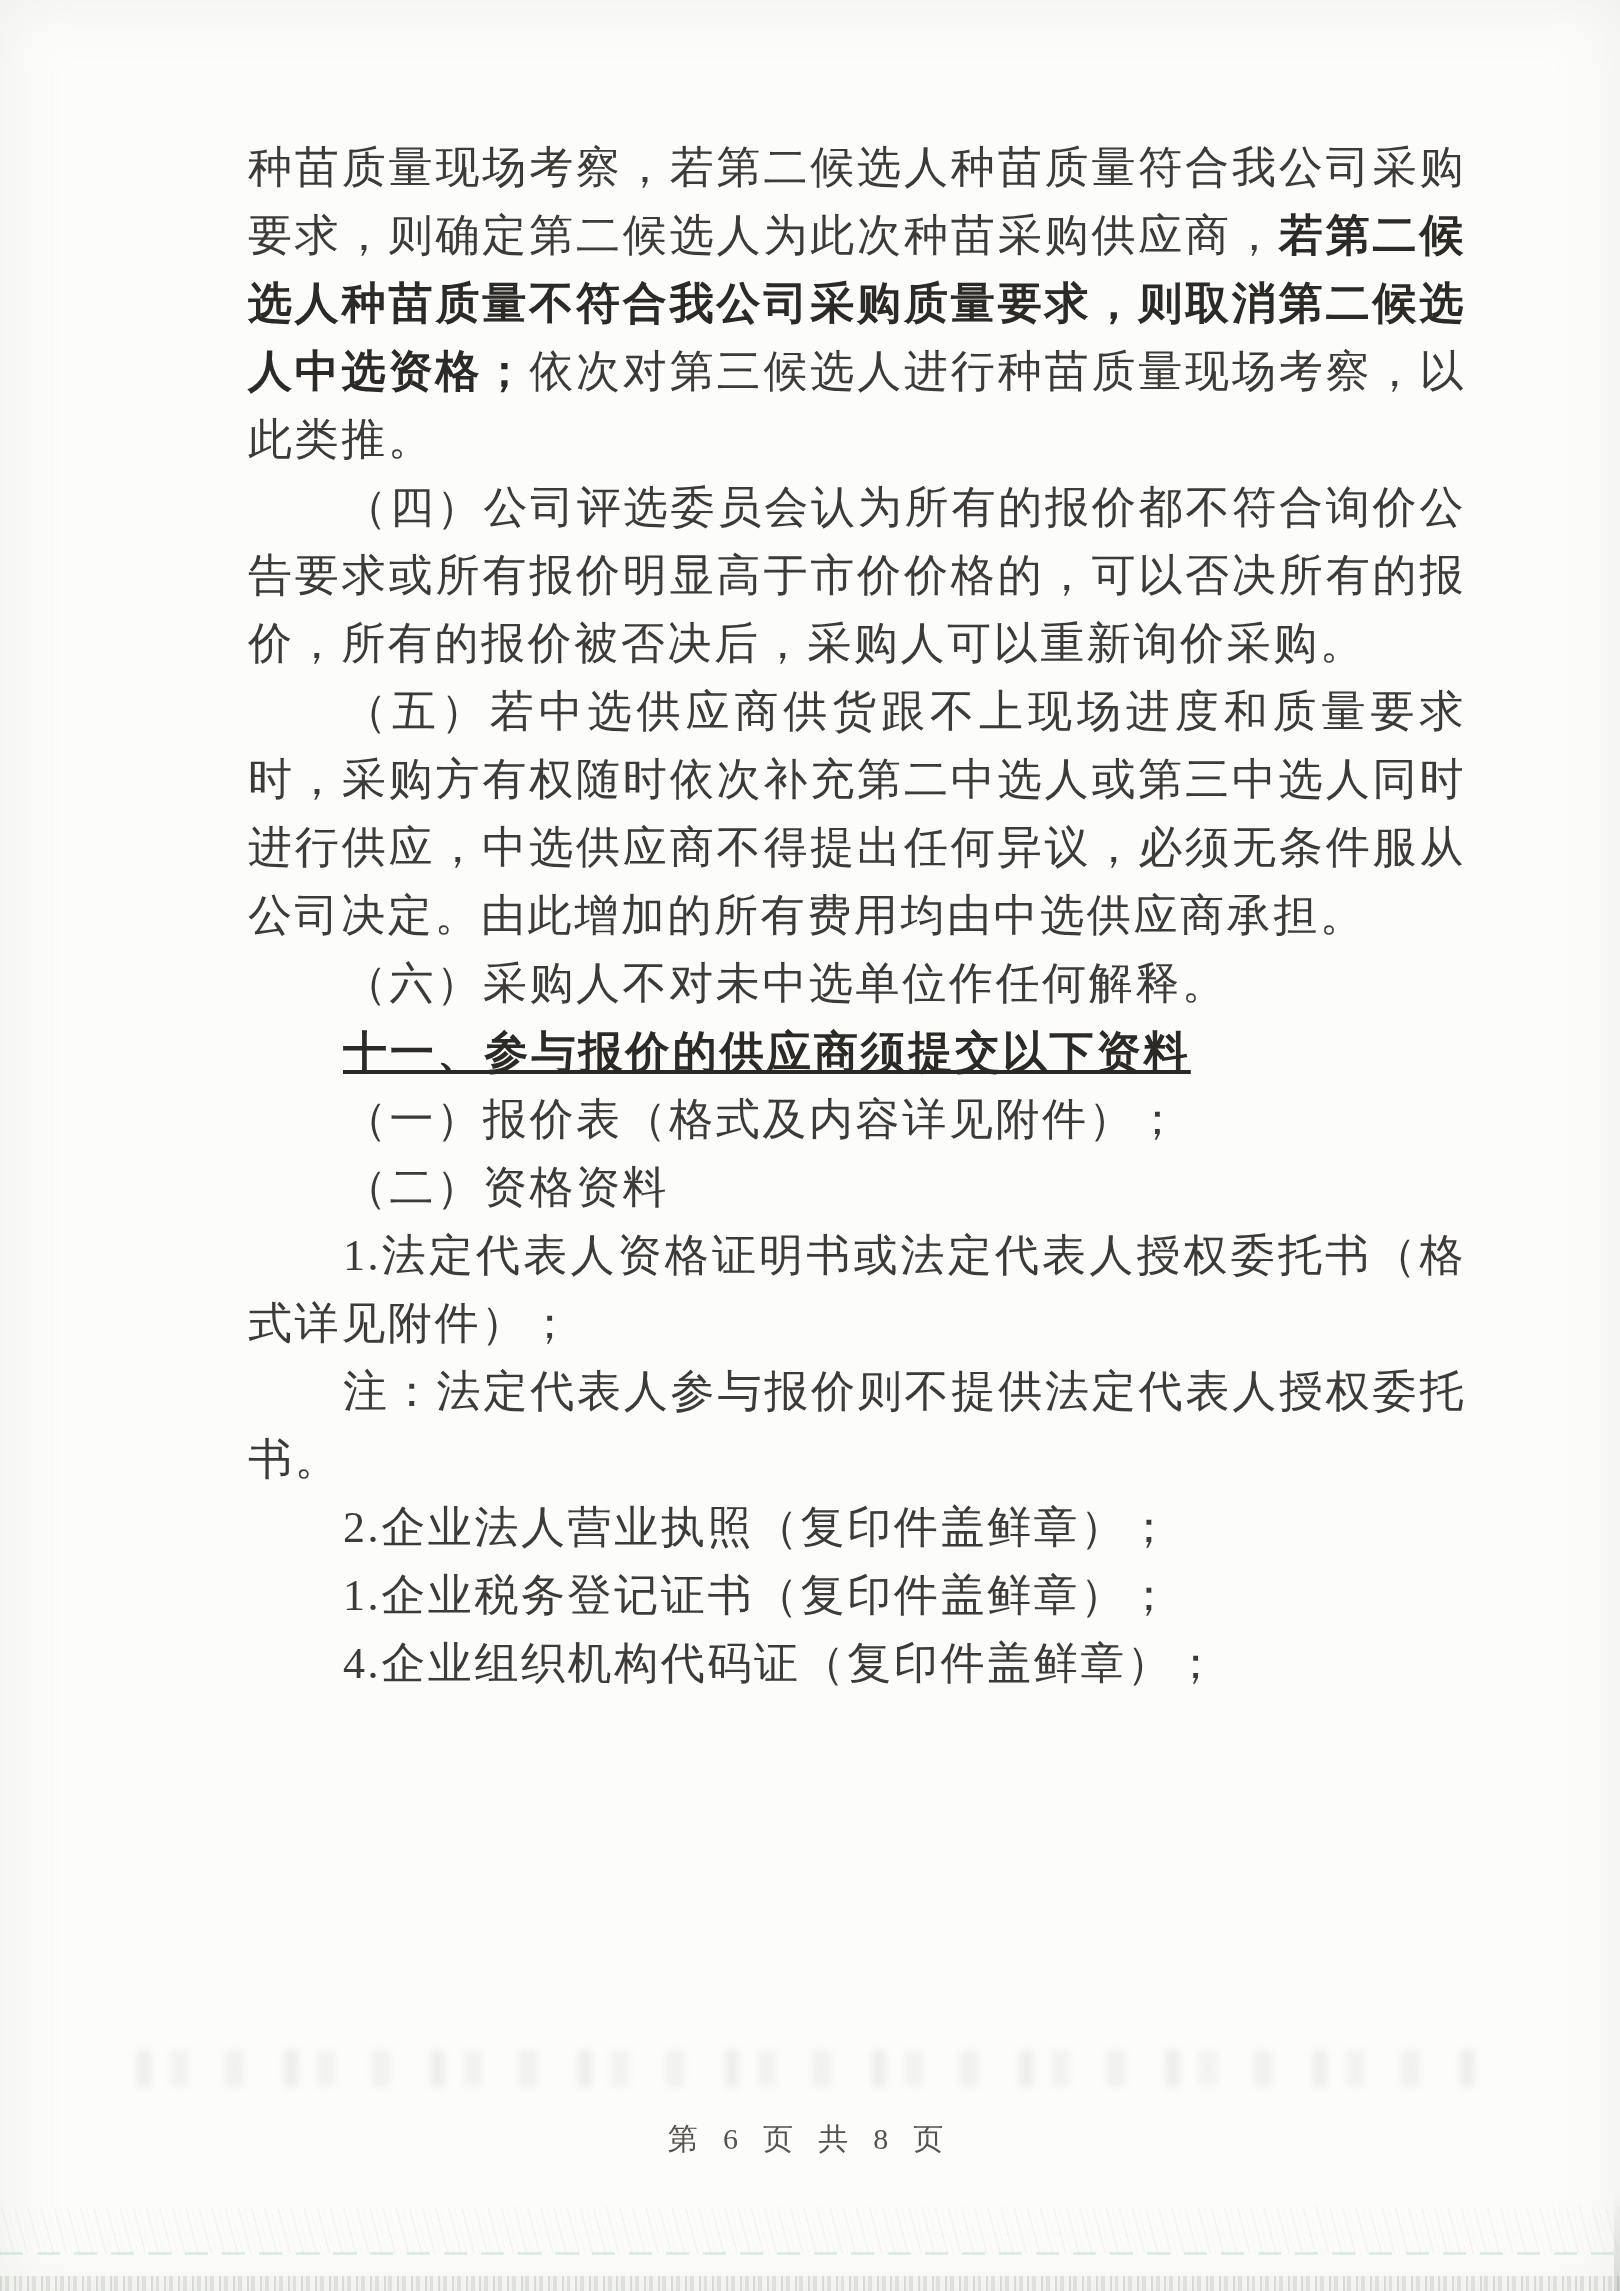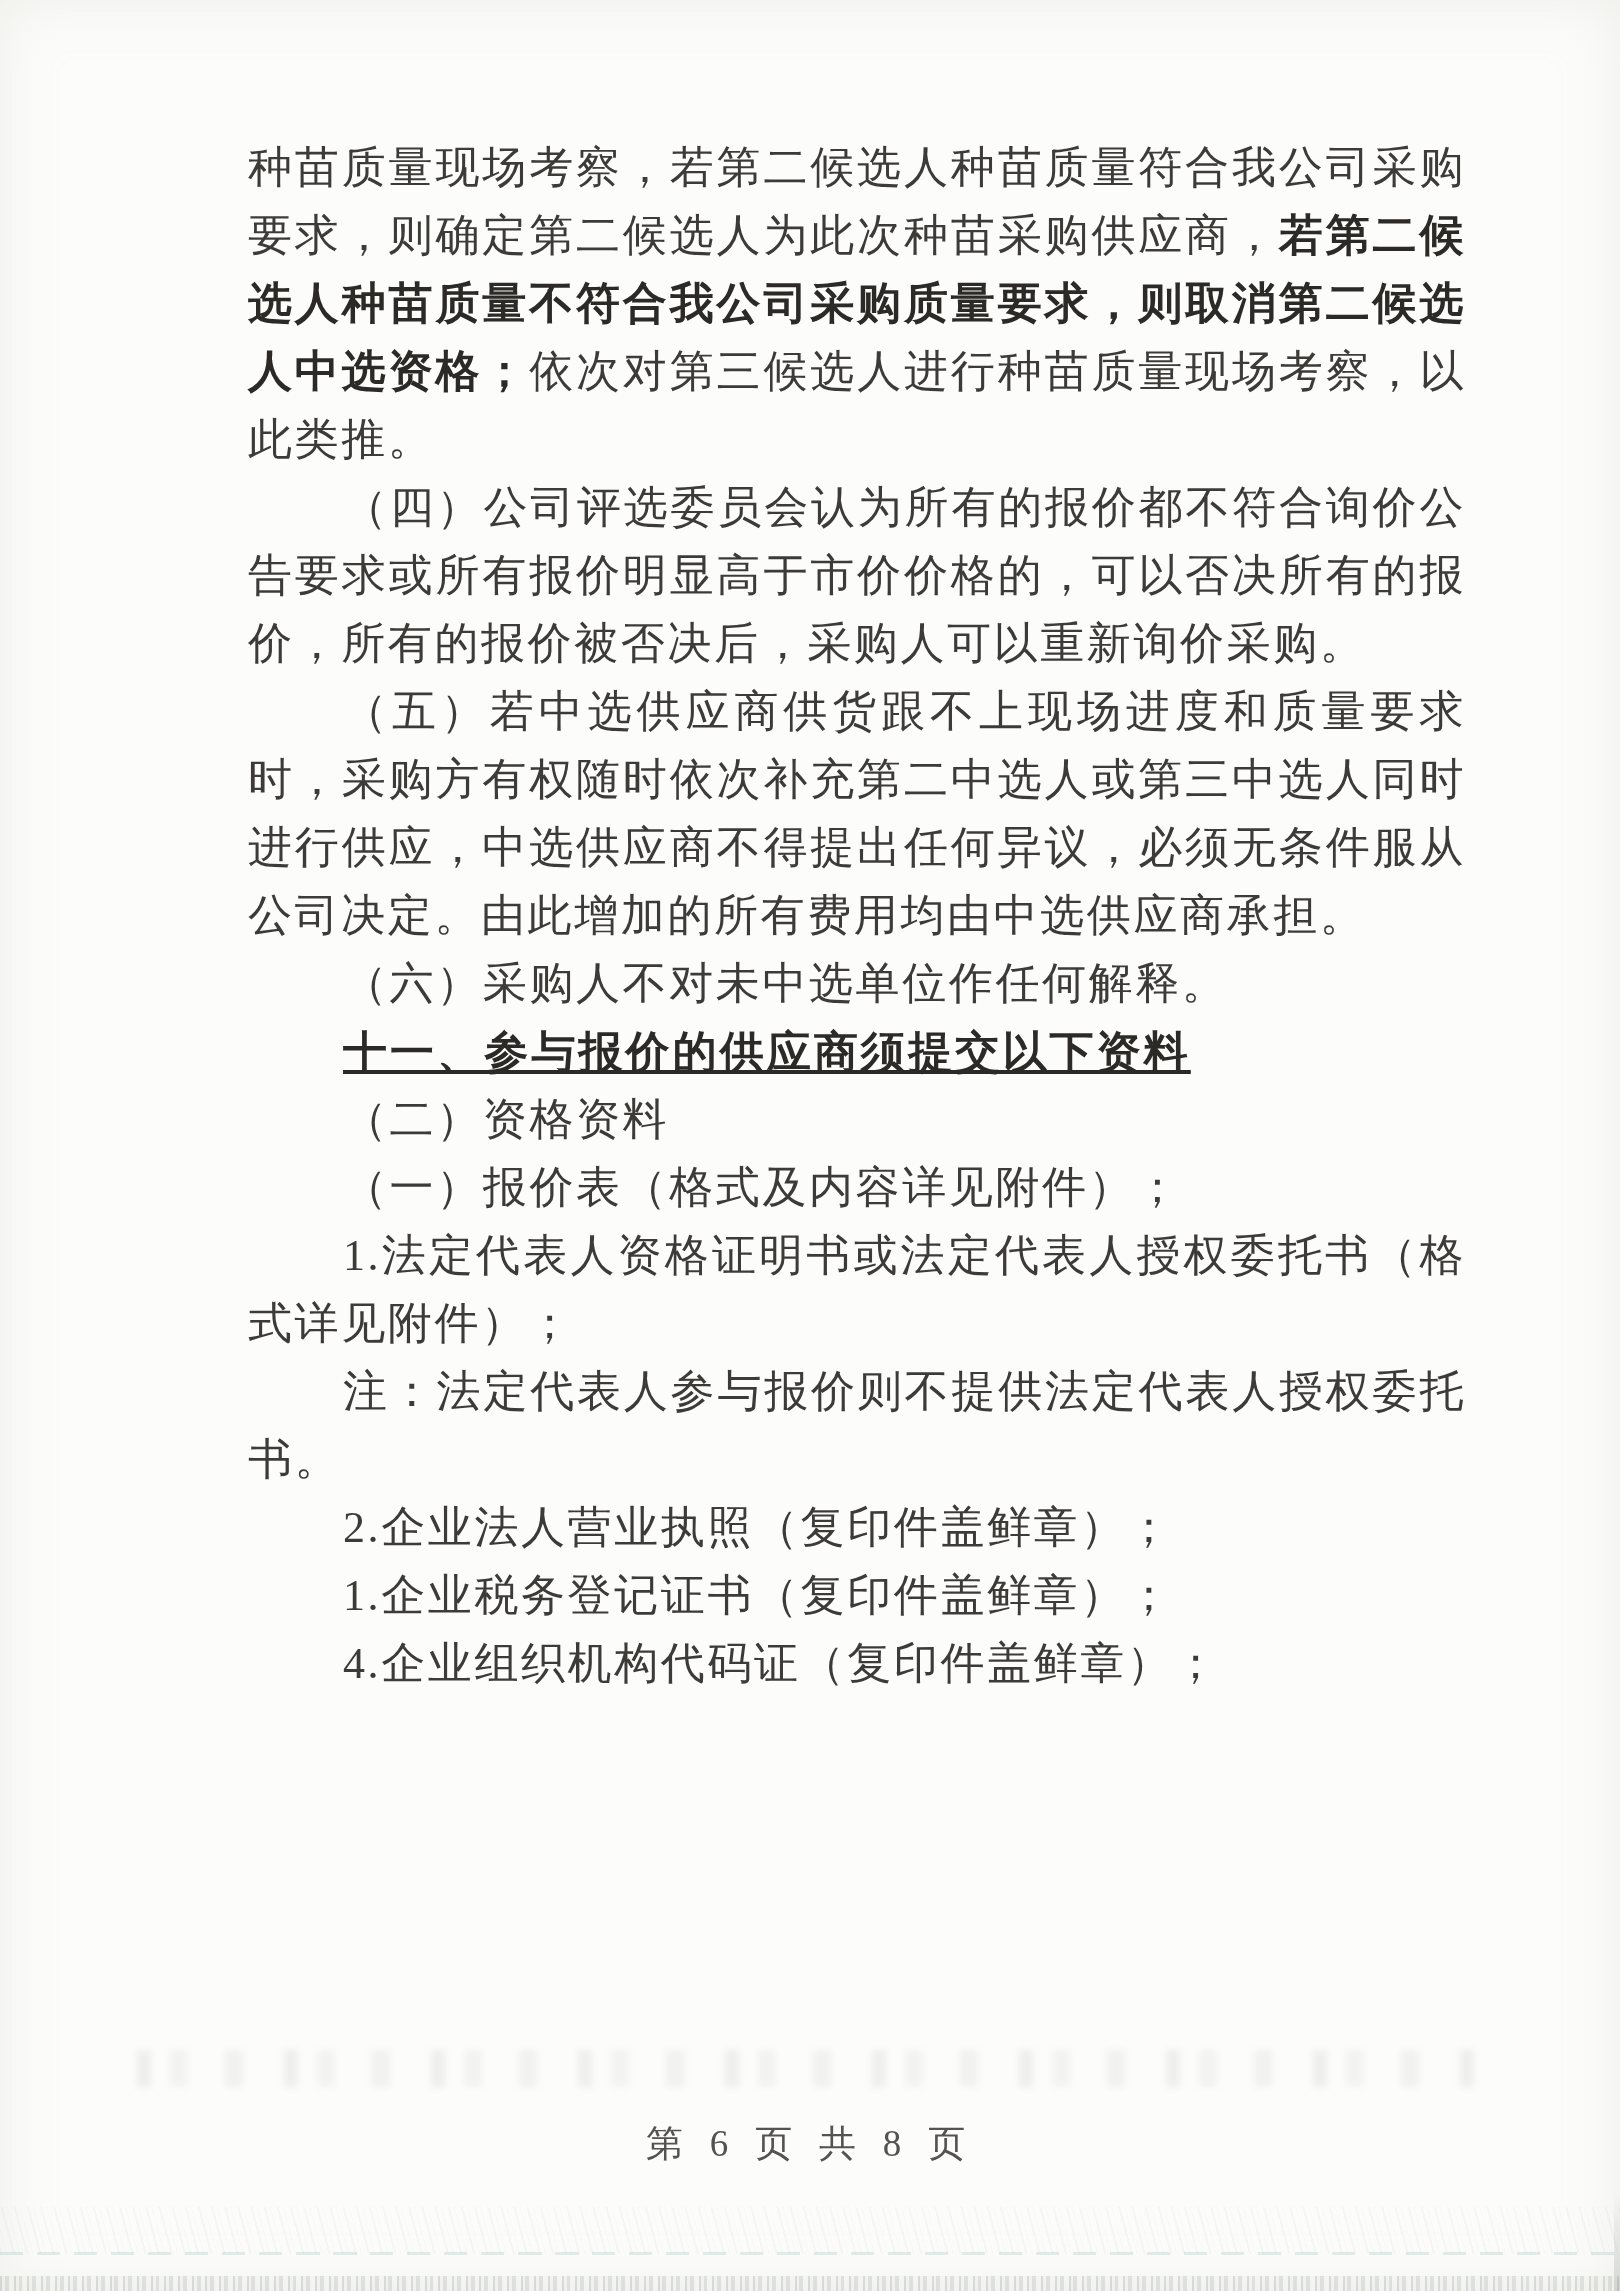--- a/index.html
+++ b/index.html
@@ -34,21 +34,21 @@
   .para.heading{
     font-family:"Liberation Sans","DejaVu Sans",sans-serif;
     font-weight:700;color:#2c2a27;
     letter-spacing:3.1px;
     text-decoration:underline;
   }
   .footer{
     position:absolute;
     top:2119px;left:0;width:100%;
     text-align:center;
-    font-size:37px;
+    font-size:30px;
     letter-spacing:8.8px;
     color:#55534f;
   }
   
   .bleed-smudge{
     position:absolute;
     left:137px;top:2050px;width:1353px;height:37px;
     filter:blur(3.9px);
     opacity:.5;
     background:repeating-linear-gradient(90deg,
@@ -91,22 +91,22 @@
 <body>
 
 <div class="page">
 
   <div class="content">
       <p class="para no-indent"><span class="seg">种苗质量现场考察，若第二候选人种苗质量符合我公司采购要求，则确定第二候选人为此次种苗采购供应商，</span><span class="seg bold">若第二候选人种苗质量不符合我公司采购质量要求，则取消第二候选人中选资格；</span><span class="seg">依次对第三候选人进行种苗质量现场考察，以此类推。</span></p>
       <p class="para"><span class="seg">（四）公司评选委员会认为所有的报价都不符合询价公告要求或所有报价明显高于市价价格的，可以否决所有的报价，所有的报价被否决后，采购人可以重新询价采购。</span></p>
       <p class="para"><span class="seg">（五）若中选供应商供货跟不上现场进度和质量要求时，采购方有权随时依次补充第二中选人或第三中选人同时进行供应，中选供应商不得提出任何异议，必须无条件服从公司决定。由此增加的所有费用均由中选供应商承担。</span></p>
       <p class="para"><span class="seg">（六）采购人不对未中选单位作任何解释。</span></p>
       <p class="para heading"><span class="seg bold">十一、参与报价的供应商须提交以下资料</span></p>
+      <p class="para"><span class="seg">（一）报价表（格式及内容详见附件）；</span></p>
       <p class="para"><span class="seg">（二）资格资料</span></p>
-      <p class="para"><span class="seg">（一）报价表（格式及内容详见附件）；</span></p>
       <p class="para"><span class="seg">1.法定代表人资格证明书或法定代表人授权委托书（格式详见附件）；</span></p>
       <p class="para"><span class="seg">注：法定代表人参与报价则不提供法定代表人授权委托书。</span></p>
       <p class="para"><span class="seg">2.企业法人营业执照（复印件盖鲜章）；</span></p>
       <p class="para"><span class="seg">1.企业税务登记证书（复印件盖鲜章）；</span></p>
       <p class="para"><span class="seg">4.企业组织机构代码证（复印件盖鲜章）；</span></p>
     </div>
 
   <div class="bleed-smudge"></div>
   <div class="speckle-band"></div>
   <div class="fold-line"></div>

